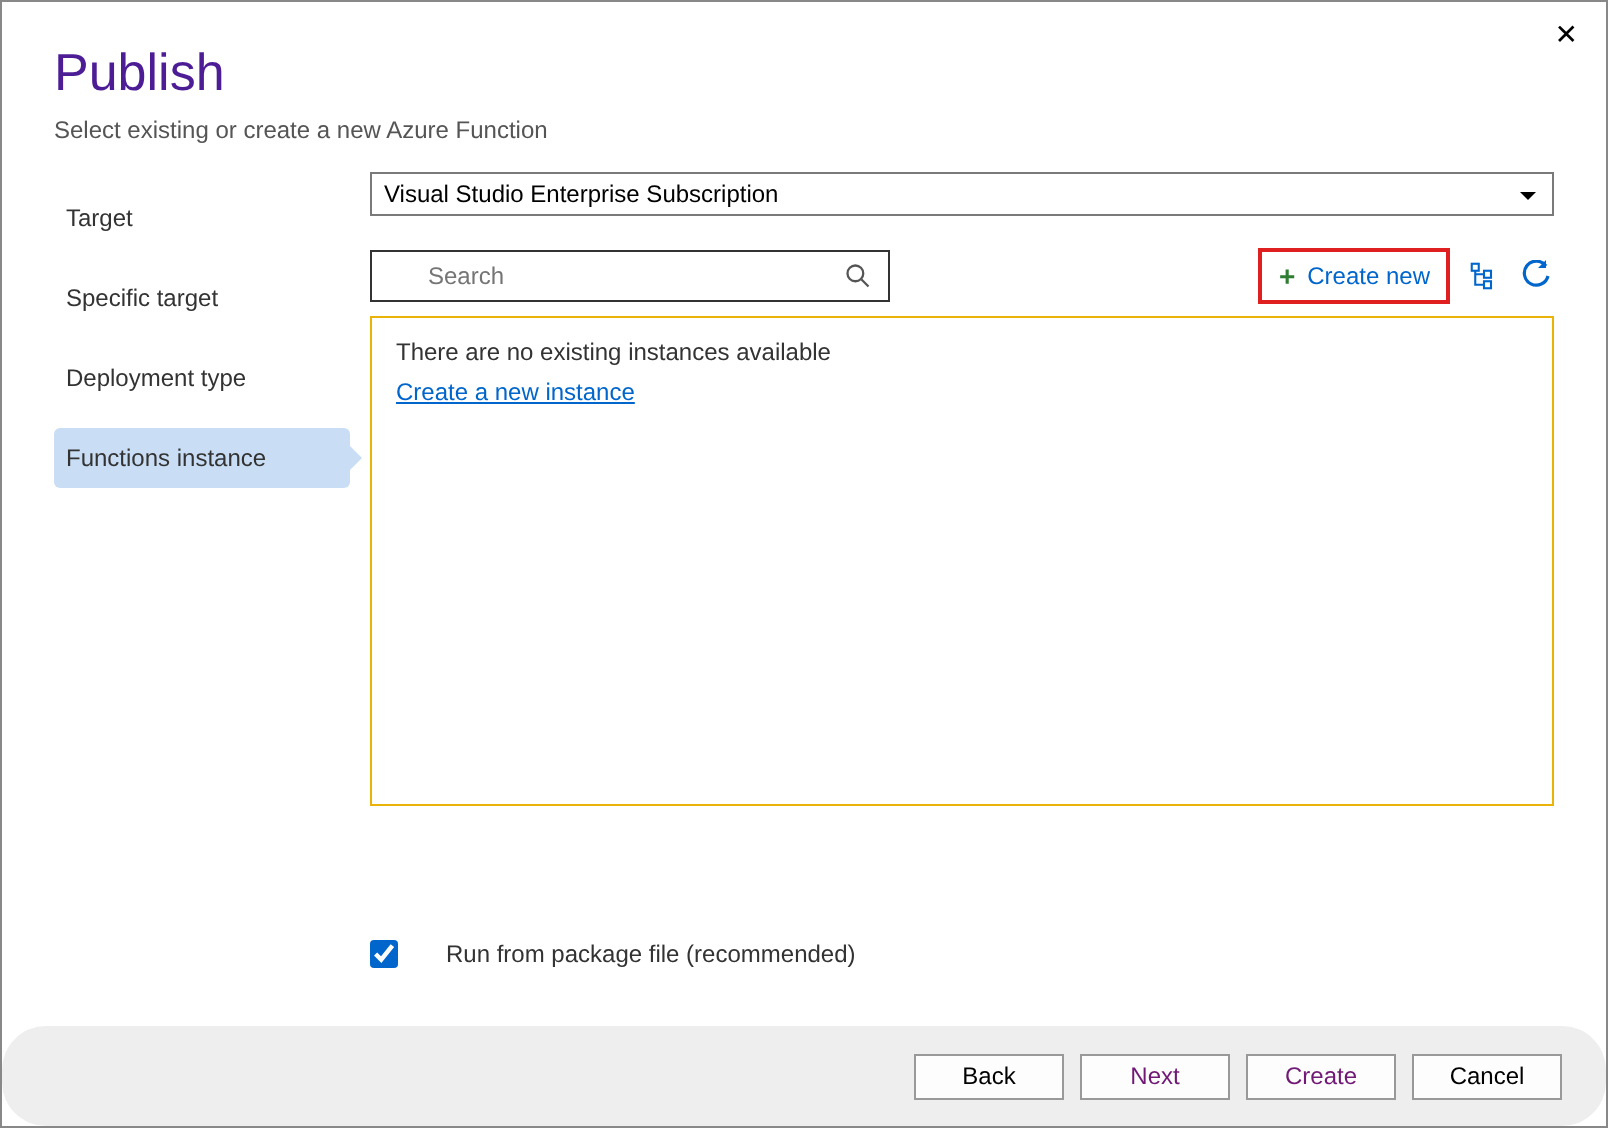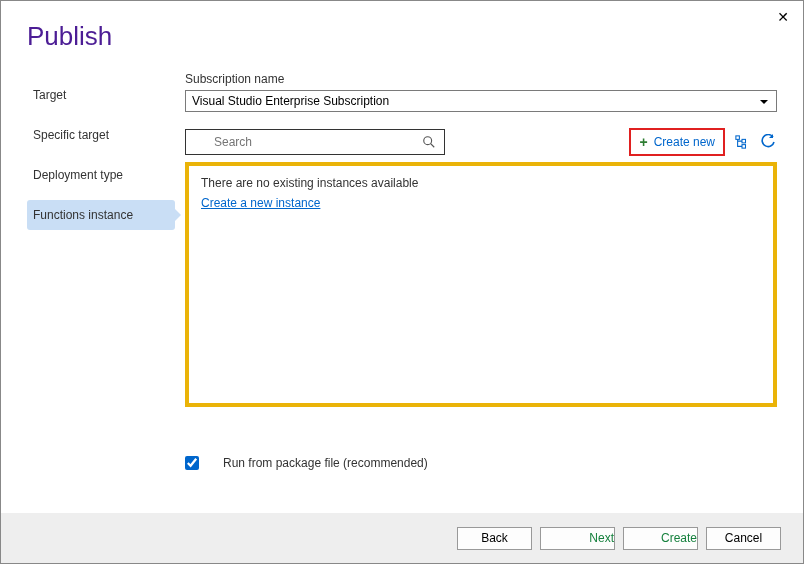--- a/index.html
+++ b/index.html
@@ -18,56 +18,56 @@
     .select-box { width: 100%; height: 22px; border: 1px solid #7a7a7a; font-size: 12px; padding: 0 6px; background: #fff; position: relative; margin-bottom: 16px; display: flex; align-items: center; }
     .select-box::after { content: ""; position: absolute; right: 8px; top: 9px; width: 0; height: 0; border-left: 4px solid transparent; border-right: 4px solid transparent; border-top: 4px solid #000; }
     .search-row { display: flex; align-items: center; gap: 8px; margin-bottom: 6px; }
     .search-box { width: 260px; height: 26px; border: 1px solid #333; display: flex; align-items: center; padding: 0 8px; }
     .search-box input { border: none; outline: none; font-size: 12px; flex: 1; color: #666; margin-left: 20px; }
     .search-box .mag { width: 14px; height: 14px; display: flex; align-items: center; justify-content: center; }
     .spacer { flex: 1; }
     .create-new { border: 2px solid #e02020; padding: 4px 8px; display: flex; align-items: center; gap: 6px; font-size: 12px; color: #0066cc; cursor: pointer; }
     .create-new .plus { color: #2e7d32; font-size: 14px; font-weight: bold; }
     .icon-btn { width: 18px; height: 18px; display:flex; align-items:center; justify-content:center; cursor:pointer; color: #0066cc; }
-    .results-box { border: 4px solid #eab308; height: 245px; padding: 10px 12px; font-size: 12px; }
+    .results-box { border: 1px solid #eab308; height: 245px; padding: 10px 12px; font-size: 12px; }
     .results-box .msg { color: #333; margin-bottom: 6px; }
     .results-box .link { color: #0066cc; cursor: pointer; text-decoration: underline; }
     .checkbox-row { padding: 14px 26px 0 184px; display: flex; align-items: center; gap: 24px; font-size: 12px; color: #333; }
     .checkbox-row input { width: 14px; height: 14px; accent-color: #0066cc; }
-    .footer { position: absolute; bottom: 0; left: 0; right: 0; height: 50px; background: #eee; display: flex; align-items: center; justify-content: flex-end; gap: 8px; padding: 0 22px; }
+    .footer { position: absolute; bottom: 0; left: 0; right: 0; height: 50px; background: #eee; display: flex; align-items: center; justify-content: flex-end; gap: 8px; padding: 0 22px; border-radius: 22px; }
     .footer button { width: 75px; height: 23px; border: 1px solid #999; background: #fdfdfd; font-size: 12px; cursor: pointer; }
-    .footer button:disabled { color: #15803d; cursor: default; text-align: right; }
+    .footer button:disabled { color: #701a75; cursor: default; }
   </style>
 </head>
 <body>
 
 <div class="close-btn">✕</div>
 
 <div class="header">
   <h1>Publish</h1>
+  <p>Select existing or create a new Azure Function</p>
 </div>
 
 <div class="content">
   <div class="sidebar">
     <div class="sidebar-item">
       <span>Target</span>
     </div>
     <div class="sidebar-item">
       <span>Specific target</span>
     </div>
     <div class="sidebar-item">
       <span>Deployment type</span>
     </div>
     <div class="sidebar-item selected">
       <span>Functions instance</span>
     </div>
   </div>
 
   <div class="main">
-    <label class="field-label">Subscription name</label>
     <div class="select-box">
       <span>Visual Studio Enterprise Subscription</span>
     </div>
 
     <div class="search-row">
       <div class="search-box">
         <input type="text" placeholder="Search" style="">
         <span class="mag">
           <svg width="14" height="14" viewBox="0 0 16 16">
               <circle cx="6.5" cy="6.5" r="4.5" fill="none" stroke="#555" stroke-width="1.3"></circle>

